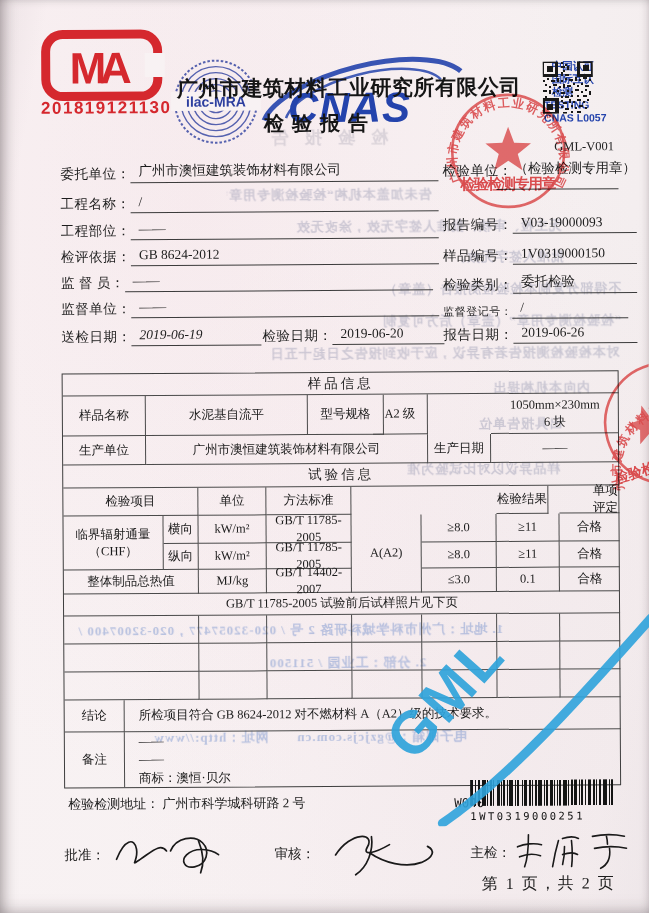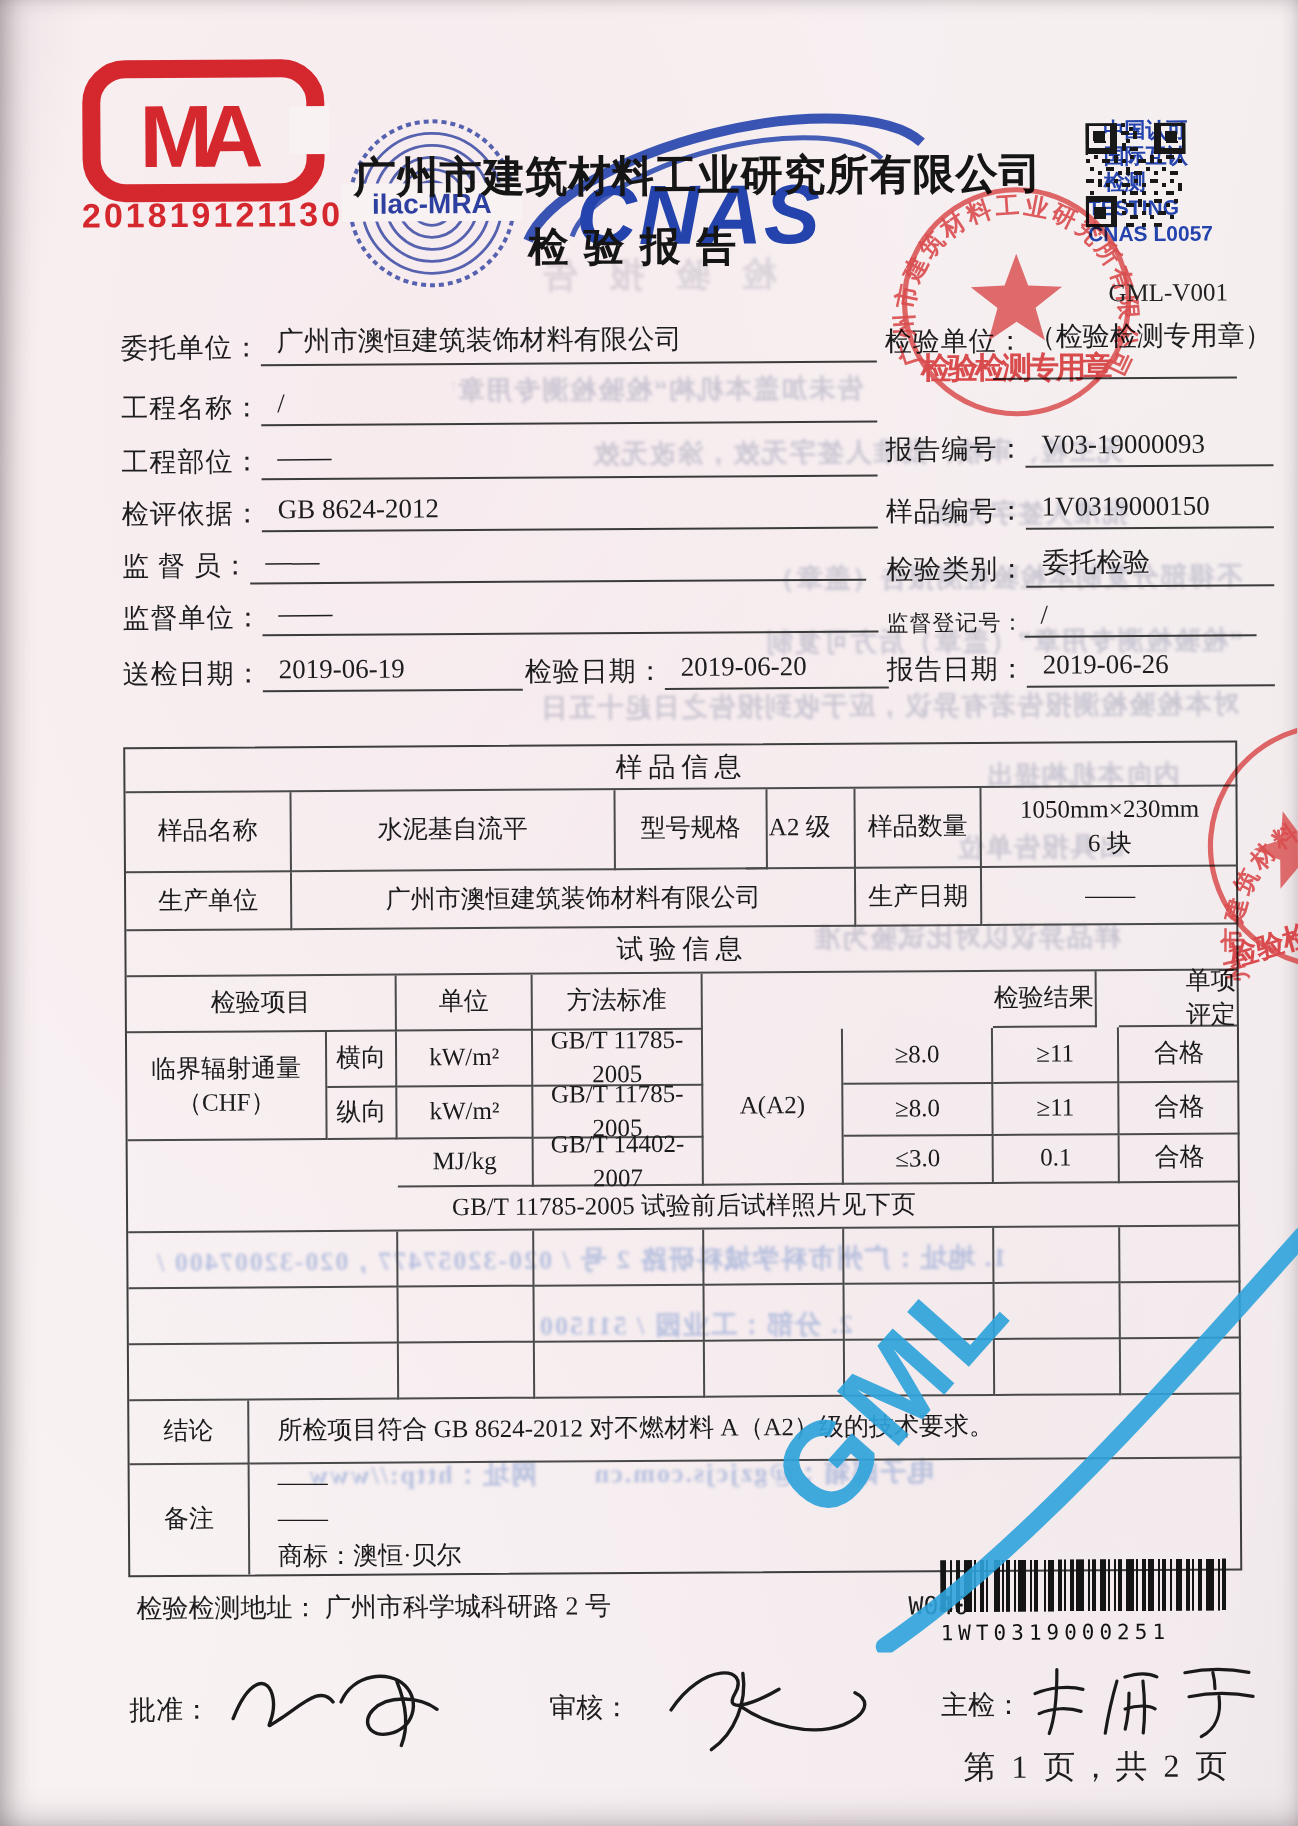--- a/index.html
+++ b/index.html
@@ -174,21 +174,21 @@
   <div class="frow" style="left:62px;top:246px;">
     <span class="flabel">检评依据：</span><span class="vline" style="width:296px;">GB 8624-2012</span>
   </div>
   <div class="frow" style="left:62px;top:272px;">
     <span class="flabel">监 督 员：</span><span class="vline" style="width:296px;">——</span>
   </div>
   <div class="frow" style="left:62px;top:298px;">
     <span class="flabel">监督单位：</span><span class="vline" style="width:296px;">——</span>
   </div>
   <div class="frow" style="left:62px;top:326px;">
-    <span class="flabel">送检日期：</span><span class="vline" style="width:118px;">2019-06-19</span>
+    <span class="flabel">送检日期：</span><span class="vline" style="width:118px;font-style:italic;">2019-06-19</span>
   </div>
   <div class="frow" style="left:263px;top:326px;">
     <span class="flabel">检验日期：</span><span class="vline" style="width:100px;">2019-06-20</span>
   </div>
 
   <div class="frow" style="left:444px;top:161px;">
     <span class="flabel">检验单位：</span><span class="vline" style="width:118px;border-bottom:none;padding-left:2px;">（检验检测专用章）</span>
   </div>
   <div class="abs" style="left:498px;top:190px;width:122px;border-bottom:1px solid #3b3b3b;z-index:10;"></div>
   <div class="frow" style="left:444px;top:216px;">
@@ -207,21 +207,20 @@
     <span class="flabel">报告日期：</span><span class="vline" style="width:112px;">2019-06-26</span>
   </div>
 
   <div class="tbl">
 
     <div class="cell sec noR" style="left:0;top:0;width:556px;height:22px;">样品信息</div>
     <div class="cell" style="left:0;top:22px;width:83px;height:40px;">样品名称</div>
     <div class="cell" style="left:83px;top:22px;width:162px;height:40px;">水泥基自流平</div>
     <div class="cell" style="left:245px;top:22px;width:76px;height:40px;">型号规格</div>
     <div class="cell" style="left:310px;top:22px;width:55px;height:40px;">A2 级</div>
-    <div class="cell" style="left:365px;top:22px;width:63px;height:40px;">样品数量</div>
     <div class="cell noR" style="left:428px;top:22px;width:128px;height:40px;">
       <span>1050mm×230mm</span>
       <span>6 块</span>
     </div>
     <div class="cell" style="left:0;top:62px;width:83px;height:29px;">生产单位</div>
     <div class="cell" style="left:83px;top:62px;width:282px;height:29px;">广州市澳恒建筑装饰材料有限公司</div>
     <div class="cell" style="left:365px;top:62px;width:63px;height:29px;">生产日期</div>
     <div class="cell noR" style="left:428px;top:62px;width:128px;height:29px;">——</div>
 
     <div class="cell sec noR" style="left:0;top:91px;width:556px;height:23px;">试验信息</div>
@@ -244,20 +243,21 @@
     <div class="cell" style="left:433px;top:142px;width:63px;height:28px;">≥11</div>
     <div class="cell noR" style="left:496px;top:142px;width:60px;height:28px;">合格</div>
 
     <div class="cell" style="left:100px;top:170px;width:35px;height:26px;">纵向</div>
     <div class="cell" style="left:135px;top:170px;width:68px;height:26px;">kW/m²</div>
     <div class="cell" style="left:203px;top:170px;width:85px;height:26px;">GB/T 11785-2005</div>
     <div class="cell" style="left:358px;top:170px;width:75px;height:26px;">≥8.0</div>
     <div class="cell" style="left:433px;top:170px;width:63px;height:26px;">≥11</div>
     <div class="cell noR" style="left:496px;top:170px;width:60px;height:26px;">合格</div>
 
+    <div class="cell" style="left:0;top:196px;width:135px;height:24px;">整体制品总热值</div>
     <div class="cell" style="left:135px;top:196px;width:68px;height:24px;">MJ/kg</div>
     <div class="cell" style="left:203px;top:196px;width:85px;height:24px;">GB/T 14402-2007</div>
     <div class="cell" style="left:358px;top:196px;width:75px;height:24px;">≤3.0</div>
     <div class="cell" style="left:433px;top:196px;width:63px;height:24px;">0.1</div>
     <div class="cell noR" style="left:496px;top:196px;width:60px;height:24px;">合格</div>
 
     <div class="cell noR" style="left:0;top:220px;width:556px;height:22px;">GB/T 11785-2005 试验前后试样照片见下页</div>
 
     <div class="cell" style="left:0;top:242px;width:135px;height:28px;"></div>
     <div class="cell" style="left:135px;top:242px;width:68px;height:28px;"></div>

